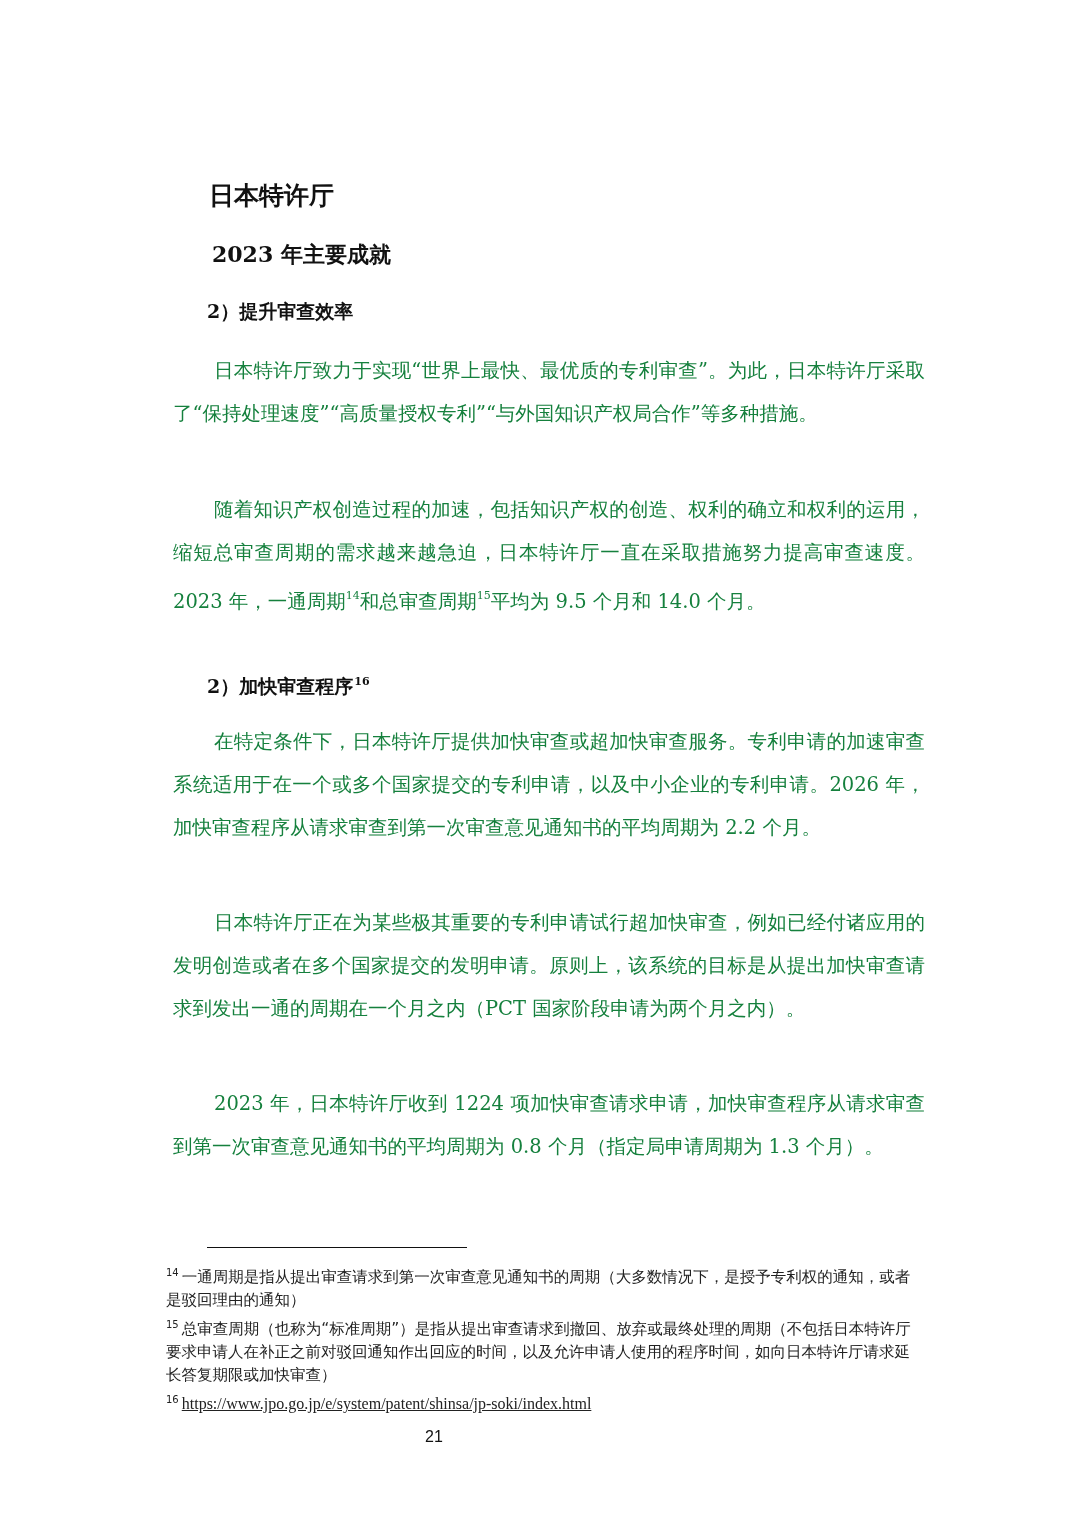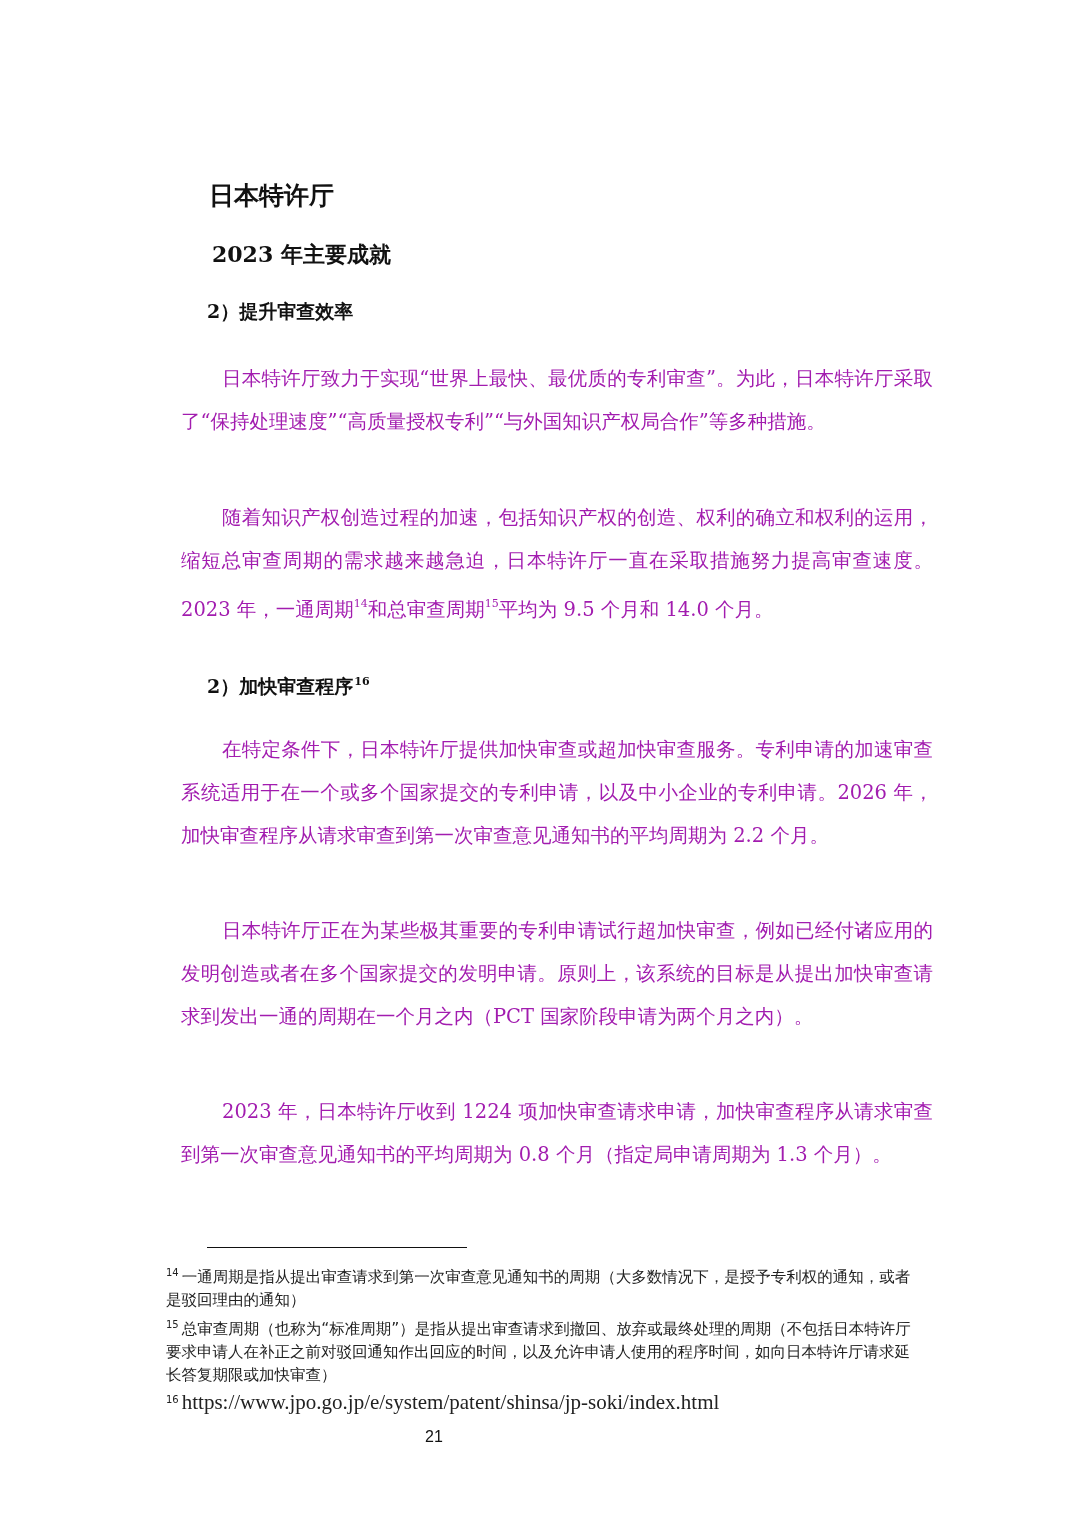--- a/index.html
+++ b/index.html
@@ -14,35 +14,35 @@
     position: absolute; left: 212px; top: 236px;
     font-family: "DejaVu Serif", serif; font-weight: bold; font-size: 22px; line-height: 36px; color: #111;
   }
   .h3 {
     position: absolute; left: 207px;
     font-family: "DejaVu Serif", serif; font-weight: bold; font-size: 19px; line-height: 30px; color: #111;
   }
   .h3 sup { font-size: 11px; vertical-align: 8px; margin-left: 1px; }
   .para {
     position: absolute; left: 165px; width: 752px;
-    font-family: "DejaVu Serif", serif; font-size: 19.5px; line-height: 43px; color: #a21caf;
-    text-indent: 41px; text-align: justify; margin: 16px;
+    font-family: "DejaVu Serif", serif; font-size: 19.5px; line-height: 43px; color: #15803d;
+    text-indent: 41px; text-align: justify; margin: 8px;
   }
   .para sup { font-size: 11px; vertical-align: 9px; }
   .fn-rule {
     position: absolute; left: 207px; top: 1247px; width: 260px; height: 0;
     border-top: 1.5px solid #111;
   }
   .footnotes {
     position: absolute; left: 165px; top: 1260px; width: 752px;
     font-family: "DejaVu Sans", sans-serif; font-size: 15.5px; line-height: 23px; color: #222;
   }
   .fn { margin: 1px; }
   .fn .num { font-size: 10px; vertical-align: 6px; margin-right: 3px; }
-  .fn a { color: #222; font-family: "Liberation Serif", serif; font-size: 21px; }
+  .fn a { color: #222; text-decoration: underline; font-family: "Liberation Serif", serif; font-size: 16px; }
   .page-number {
     position: absolute; left: 0; width: 868px; top: 1428px; text-align: center;
     font-family: "Liberation Sans", sans-serif; font-size: 16px; color: #111;
   }
 </style>
 </head>
 <body>
 
 <div class="page">
 

